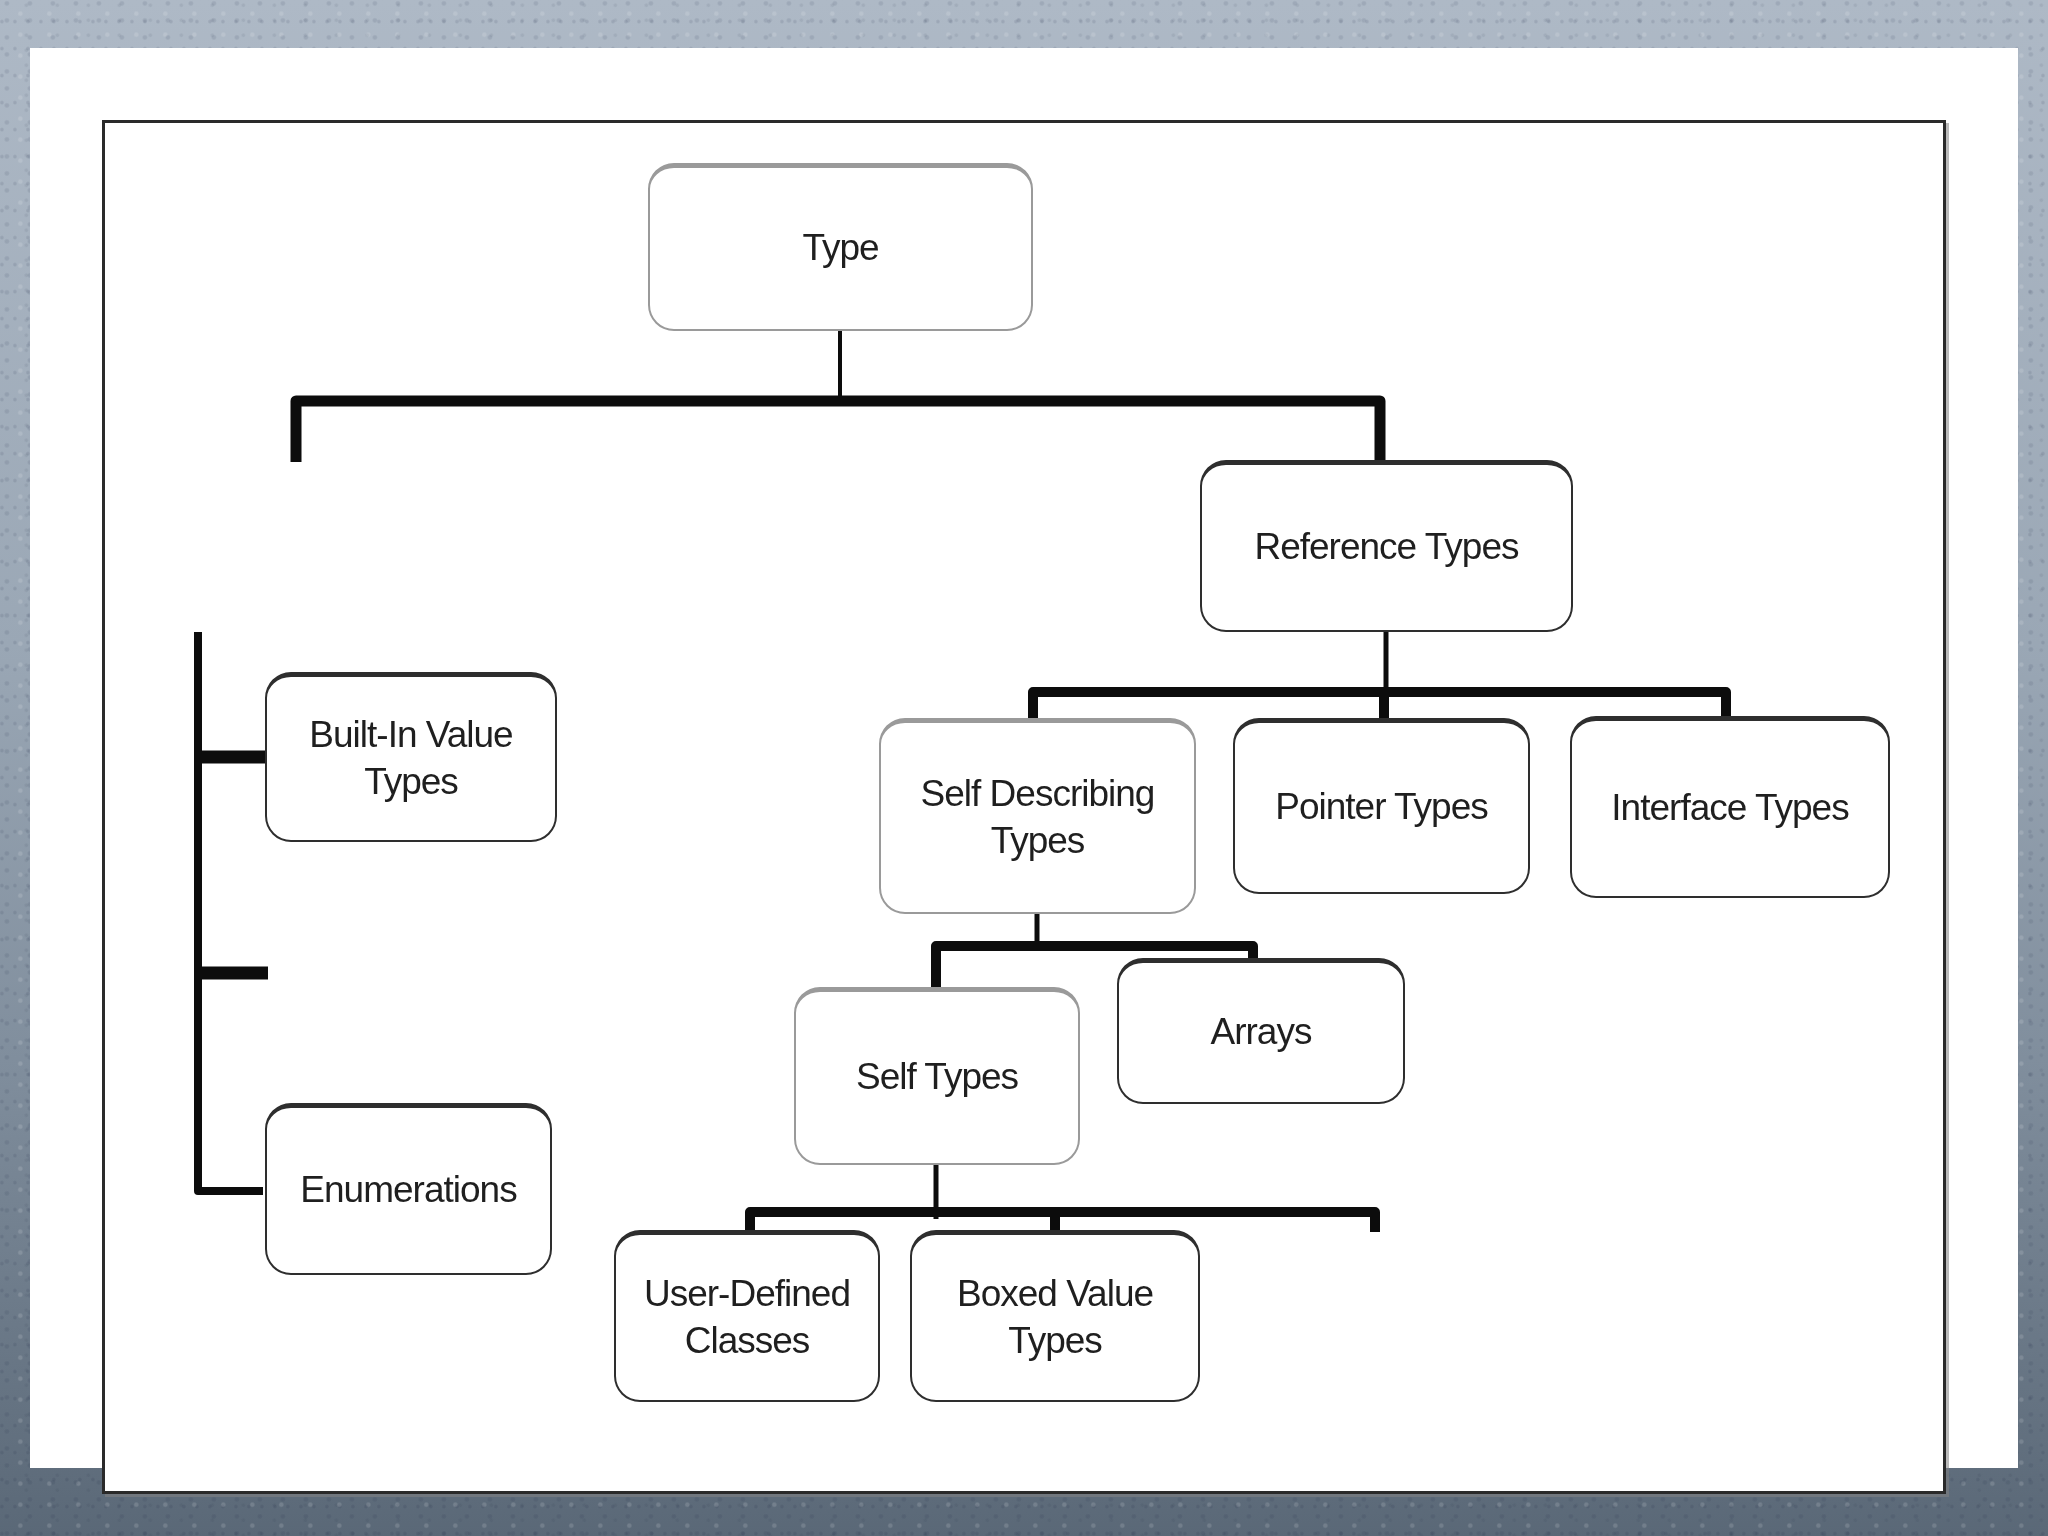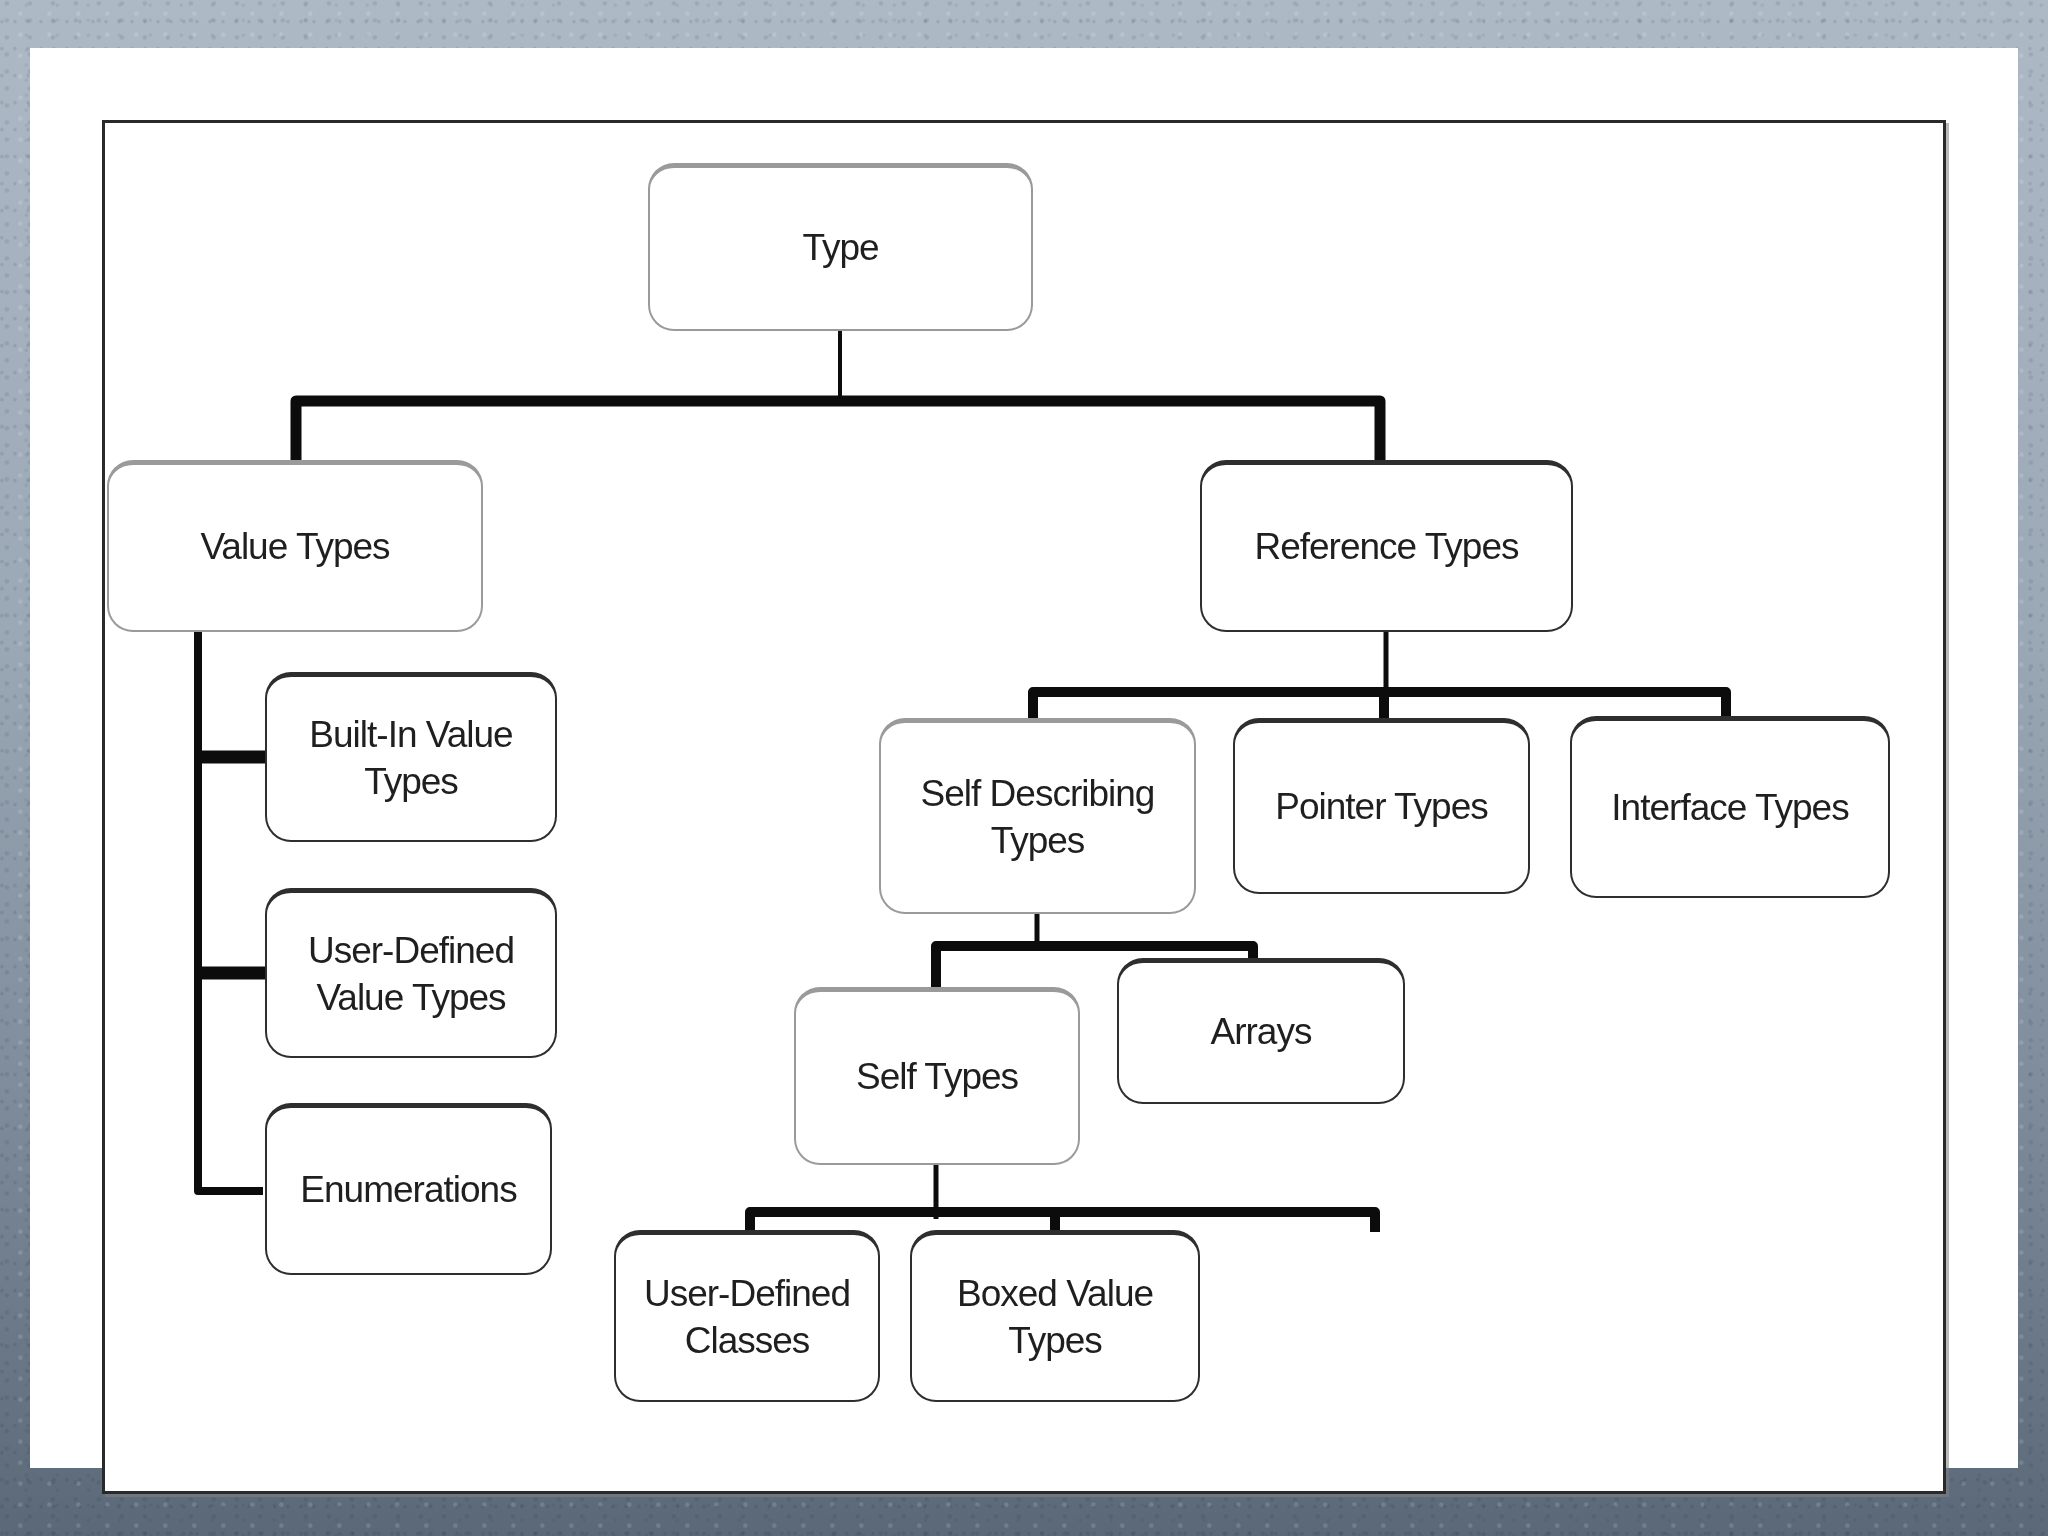--- a/index.html
+++ b/index.html
@@ -73,35 +73,29 @@
 
     <path d="M936 1163 L936 1219" stroke-width="5"></path>
     <path d="M750 1232 L750 1212 L1375 1212 L1375 1232" stroke-width="10"></path>
     <path d="M1055 1212 L1055 1232" stroke-width="10"></path>
   </svg>
 
   <div class="node light" style="left:648px;top:163px;width:385px;height:168px;">
     <span>Type</span>
   </div>
 
-  <div class="node light" style="left:107px;top:460px;width:376px;height:172px;">
-    <span>Value Types</span>
-  </div>
 
   <div class="node" style="left:1200px;top:460px;width:373px;height:172px;">
     <span>Reference Types</span>
   </div>
 
   <div class="node" style="left:265px;top:672px;width:292px;height:170px;">
     <span>Built-In Value Types</span>
   </div>
 
-  <div class="node" style="left:265px;top:888px;width:292px;height:170px;">
-    <span>User-Defined Value Types</span>
-  </div>
 
   <div class="node" style="left:265px;top:1103px;width:287px;height:172px;">
     <span>Enumerations</span>
   </div>
 
   <div class="node" style="left:1233px;top:718px;width:297px;height:176px;">
     <span>Pointer Types</span>
   </div>
 
   <div class="node light" style="left:879px;top:718px;width:317px;height:196px;">

